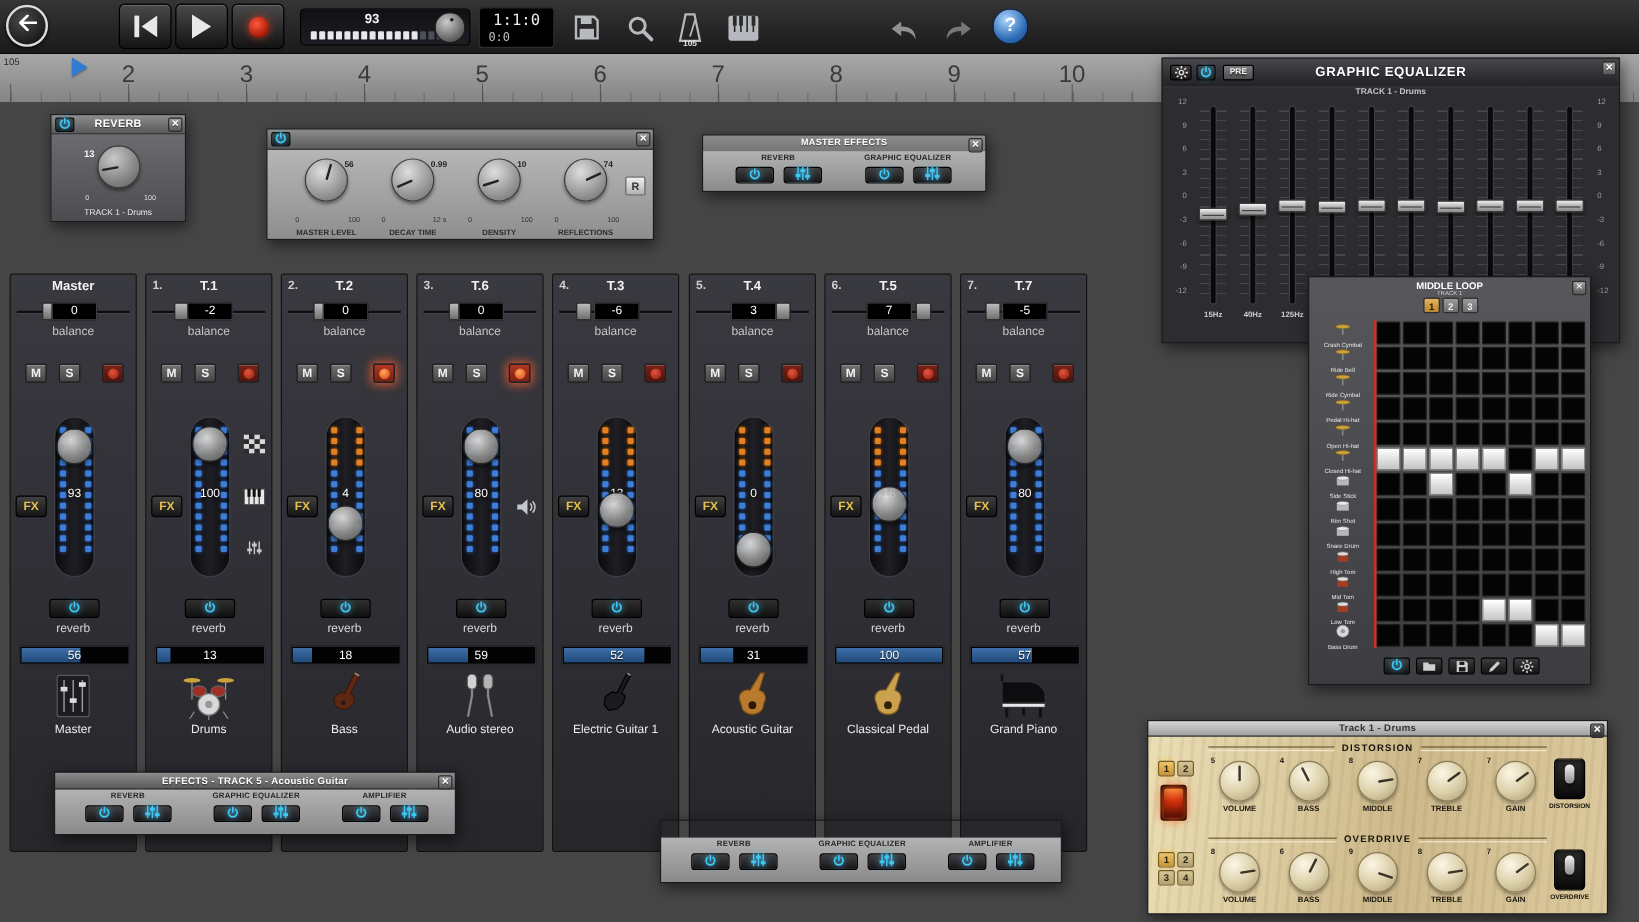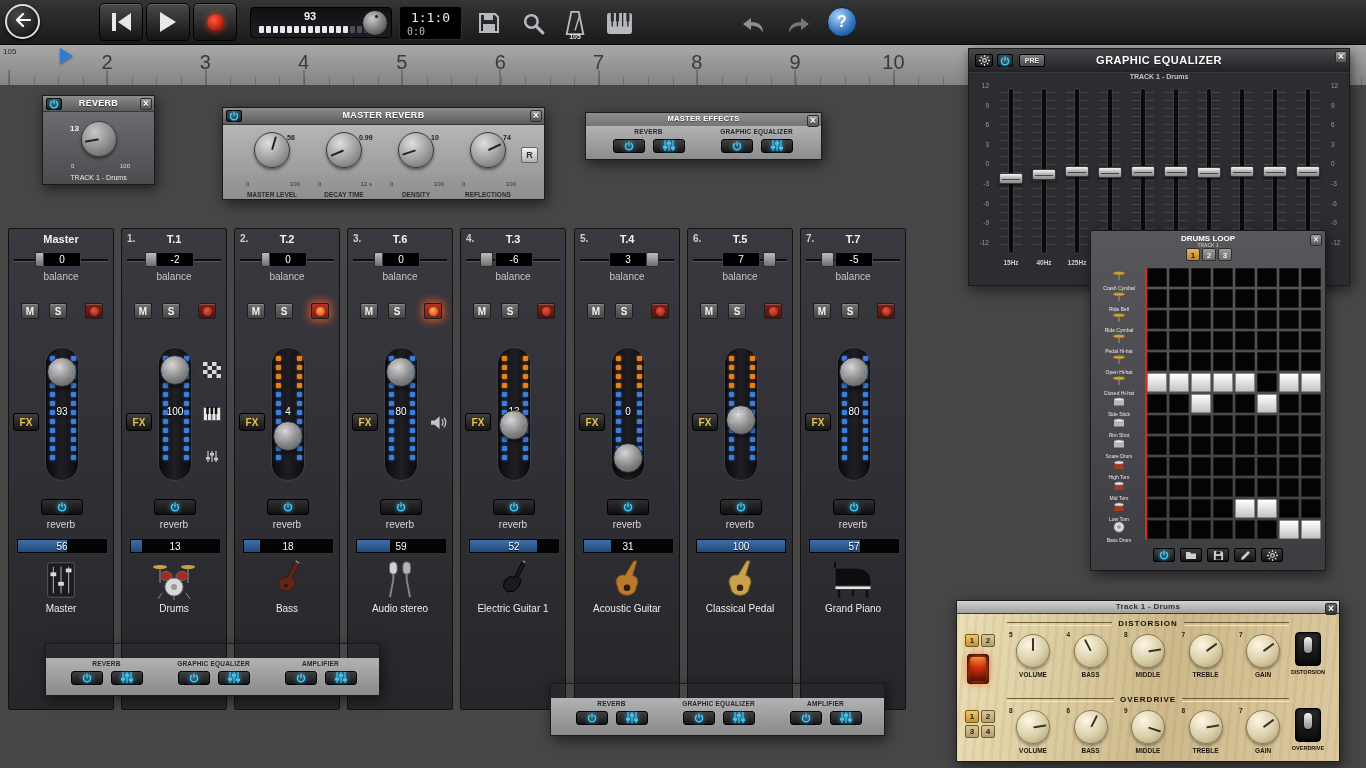--- a/index.html
+++ b/index.html
@@ -837,21 +837,20 @@
       </div>
   </div>
 
   <div class="window" id="win-mreverb">
     <div class="titlebar">
       <span class="tb-btn inject-power">
           <span class="glow"><svg width="10" height="10" viewBox="0 0 12 12">
               <path d="M6 1v4.4M3.3 2.9a4.3 4.3 0 1 0 5.4 0" fill="none" stroke="#3fc8f5" stroke-width="1.7" stroke-linecap="round"></path>
             </svg></span>
         </span>
-      <span class="tb-title">MASTER REVERB</span>
       <span class="tb-close"></span>
     </div>
     <div id="mreverb-body">
         <div style="position: absolute; left: 14px; top: 0px; width: 70px; height: 75px;">
           <div class="knob" style="left: 17px; top: 7px; width: 36px; height: 36px;">
             <div class="knob-ind" style="transform: rotate(16deg);"></div>
           </div>
           <div class="kv" style="left: 50px; top: 9px; font-size: 7px;">56</div>
           <span class="kmin" style="left: 9px;">0</span>
           <span class="kmax" style="right: 7px;">100</span>
@@ -1010,21 +1009,21 @@
         <div class="eq-groove"></div>
         <div class="eq-handle" style="top: 78.5px;"></div>
       </div>
       <div class="eq-slider" style="left: 324px;">
         <div class="eq-groove"></div>
         <div class="eq-handle" style="top: 78.5px;"></div>
       </div>
     </div>
 
   <div class="window" id="win-drums">
-    <div id="drums-title">DRUMS LOOP</div>
+    <div id="drums-title">MIDDLE LOOP</div>
     <div id="drums-sub">TRACK 1</div>
     <span class="tb-close" style="right:3px;top:3px"></span>
   <div class="dtab on" style="left: 95px;">1</div>
       <div class="dtab" style="left: 111px;">2</div>
       <div class="dtab" style="left: 127px;">3</div>
       <div class="drow-label" style="top: 36px;"><svg width="14" height="11" viewBox="0 0 14 11">
           <ellipse cx="7" cy="3.2" rx="6" ry="1.7" fill="#c9a23c" stroke="#7a5c14" stroke-width=".5"></ellipse>
           <path d="M7 5v5" stroke="#999"></path>
         </svg><span class="nm">Crash Cymbal</span></div>
       <div class="dcell" style="left: 56px; top: 37px;"></div>
@@ -1206,20 +1205,24 @@
         <svg width="11" height="11" viewBox="0 0 12 12">
           <circle cx="6" cy="6" r="2" fill="none" stroke="#cfcfcf" stroke-width="1.3"></circle>
           <g stroke="#cfcfcf" stroke-width="1.5">
             <path d="M6 0v2.2M6 9.8V12M0 6h2.2M9.8 6H12M1.8 1.8l1.6 1.6M8.6 8.6l1.6 1.6M10.2 1.8L8.6 3.4M3.4 8.6l-1.6 1.6"></path>
           </g>
         </svg>
       </div>
     </div>
 
   <div class="window fxwin" id="win-fx5">
+    <div class="titlebar">
+      <span class="tb-title">EFFECTS - TRACK 5 - Acoustic Guitar</span>
+      <span class="tb-close"></span>
+    </div>
     <div id="fx5-body" class="fxwin-body">
         <div style="position: absolute; left: 8px; top: 0px; width: 105px; height: 100%;">
           <div class="fx-group-label" style="top: 2px; width: 100%;">REVERB</div>
           <div class="fx-btn" style="left: 16.5px; top: 13px;">
             <span class="glow"><svg width="10" height="10" viewBox="0 0 12 12">
                 <path d="M6 1v4.4M3.3 2.9a4.3 4.3 0 1 0 5.4 0" fill="none" stroke="#3fc8f5" stroke-width="1.7" stroke-linecap="round"></path>
               </svg></span>
           </div>
           <div class="fx-btn" style="left: 56.5px; top: 13px;">
             <span class="glow"><svg width="14" height="11" viewBox="0 0 14 11">

